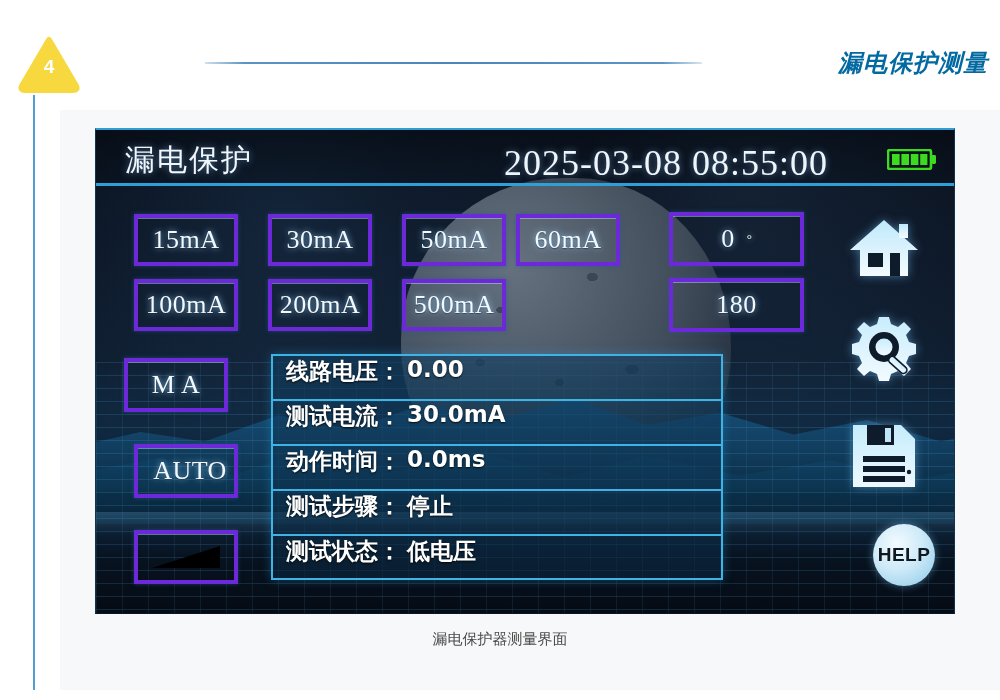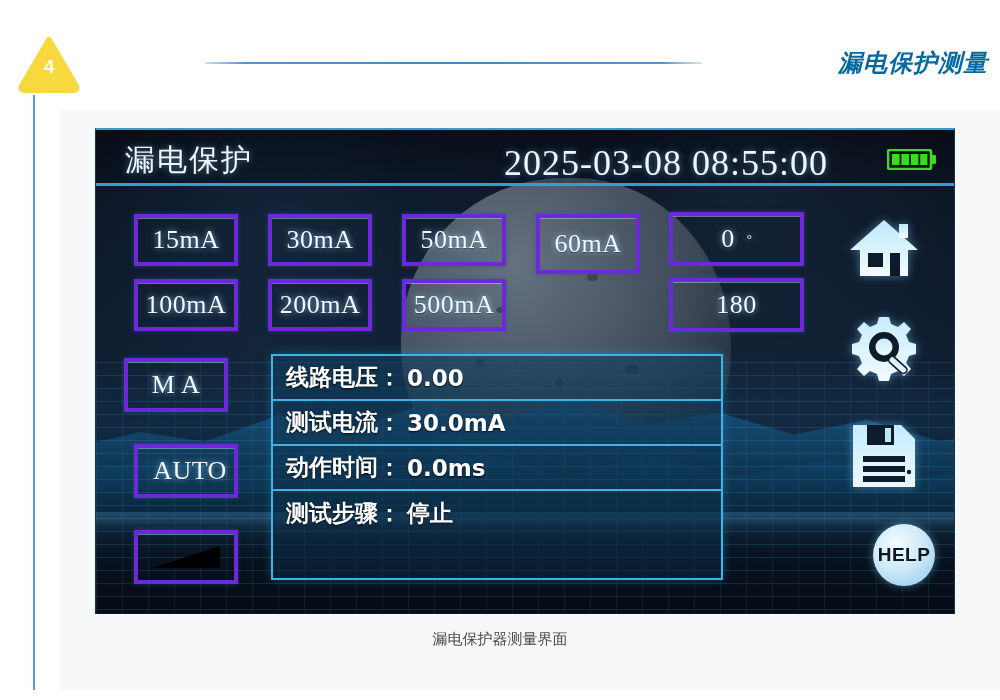--- a/index.html
+++ b/index.html
@@ -168,21 +168,21 @@
   .btn .sup { font-size: 13px; vertical-align: super; margin-left: 12px; }
 
   
   .meas {
     position: absolute; left: 175px; top: 224px; width: 452px; height: 226px;
     border: 2px solid #3fb2e6;
     background: linear-gradient(180deg, rgba(17,62,96,.62) 0%, rgba(14,52,82,.55) 50%, rgba(10,38,62,.60) 100%);
     box-shadow: 0 0 10px rgba(50,160,220,.35);
   }
   .meas-row {
-    height: 45px; display: flex; align-items: center; padding-left: 13px;
+    height: 45px; display: flex; align-items: flex-start; padding-left: 13px;
     border-bottom: 2px solid #3fb2e6;
     color: #ffffff; font-size: 23px; font-weight: bold;
     font-family: "DejaVu Sans", sans-serif;
     text-shadow: 0 1px 2px rgba(0,0,0,.8);
     white-space: nowrap;
   }
   .meas-row:last-child { border-bottom: none; }
   .meas-row .k { }
   .meas-row .v { margin-left: 6px; }
 
@@ -262,21 +262,21 @@
 
     <div class="btn" style="left:38px;  top:84px; width:104px; height:52px;">
       <span class="lbl">15mA</span>
     </div>
     <div class="btn" style="left:172px; top:84px; width:104px; height:52px;">
       <span class="lbl">30mA</span>
     </div>
     <div class="btn" style="left:306px; top:84px; width:104px; height:52px;">
       <span class="lbl">50mA</span>
     </div>
-    <div class="btn" style="left:440px; top:84px; width:104px; height:60px;">
+    <div class="btn" style="left:420px; top:84px; width:104px; height:52px;">
       <span class="lbl">60mA</span>
     </div>
 
     <div class="btn" style="left:38px;  top:149px; width:104px; height:52px;">
       <span class="lbl">100mA</span>
     </div>
     <div class="btn" style="left:172px; top:149px; width:104px; height:52px;">
       <span class="lbl">200mA</span>
     </div>
     <div class="btn" style="left:306px; top:149px; width:104px; height:52px;">
@@ -312,20 +312,24 @@
         <span class="k">测试电流：</span>
         <span class="v">30.0mA</span>
       </div>
       <div class="meas-row">
         <span class="k">动作时间：</span>
         <span class="v">0.0ms</span>
       </div>
       <div class="meas-row">
         <span class="k">测试步骤：</span>
         <span class="v">停止</span>
+      </div>
+      <div class="meas-row">
+        <span class="k">测试状态：</span>
+        <span class="v">低电压</span>
       </div>
     </div>
 
     <div class="icon-btn" style="left:752px; top:86px; width:72px; height:64px;">
       <svg width="70" height="62" viewBox="0 0 70 62">
         <defs>
           <linearGradient id="gIce" x1="0" y1="0" x2="0" y2="1">
             <stop offset="0%" stop-color="#bfe9fb"></stop>
             <stop offset="100%" stop-color="#f4fbff"></stop>
           </linearGradient>

